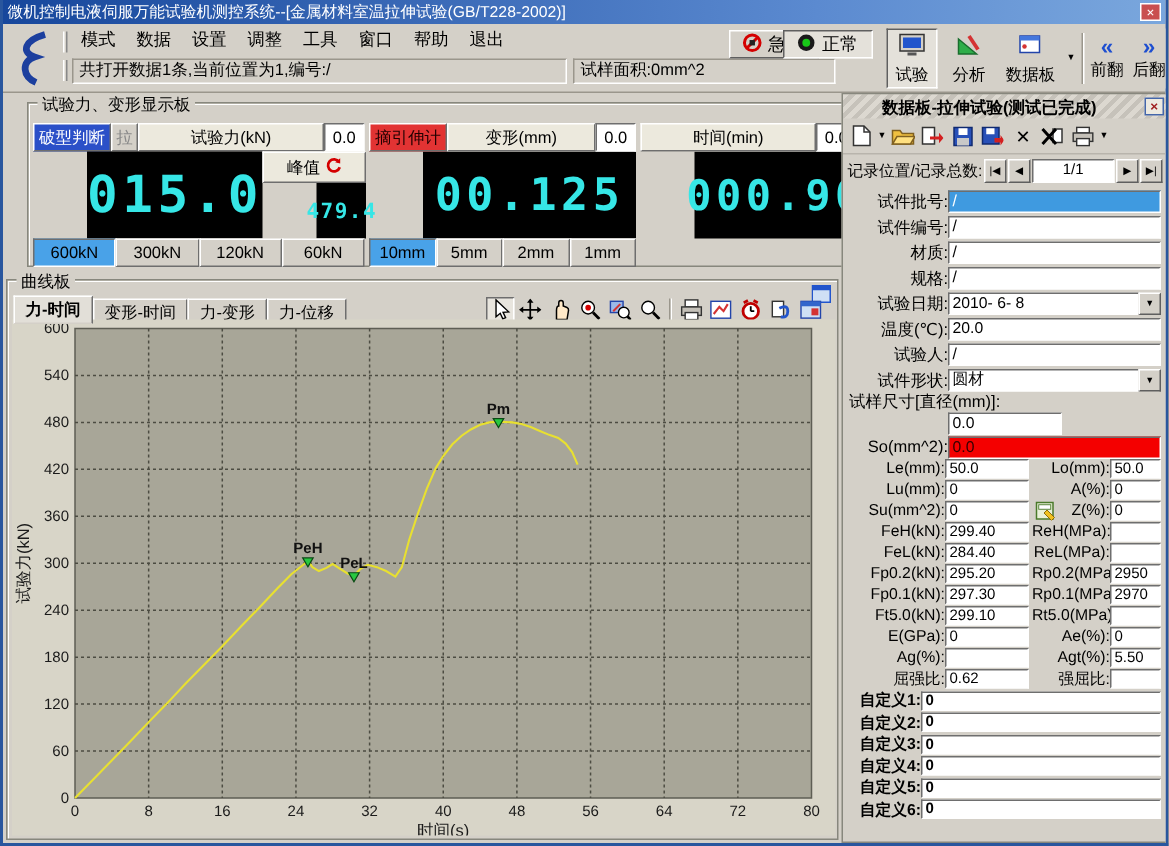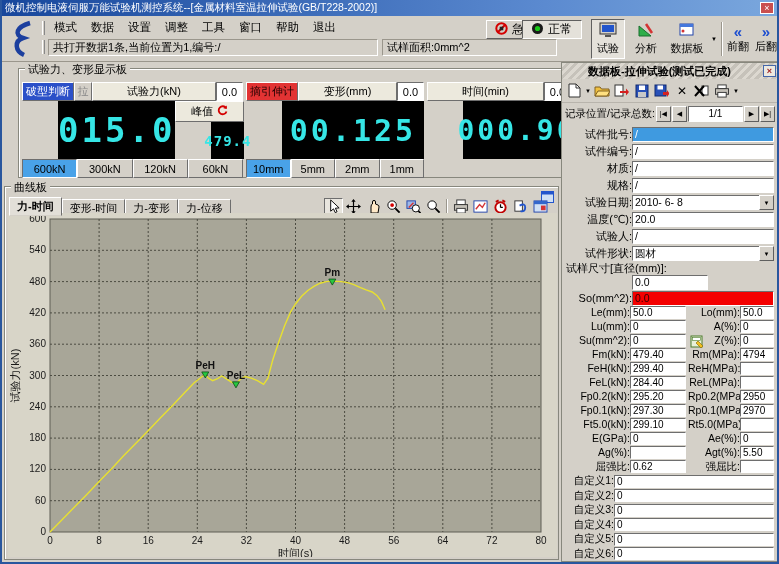--- a/index.html
+++ b/index.html
@@ -69,21 +69,21 @@
   .fval.sel{background:#3f9ae0;color:#fff;}
   .fval.red{background:#f40000;color:#300;}
   .drop{width:15px;height:15px;border:1px solid;border-color:#fff #5f5f5f #5f5f5f #fff;background:#d4d0c8;font-size:6px;display:flex;align-items:center;justify-content:center;margin-left:-1px;}
   .sizehdr{font-size:11px;height:13px;line-height:13px;}
   .prow{display:flex;align-items:flex-start;height:14px;position:relative;}
   .pl{width:64px;text-align:right;font-size:10.5px;white-space:nowrap;}
   .pf{width:56px;height:13px;border:1px solid;border-color:#6e6e6e #fff #fff #6e6e6e;background:#fff;font-size:10px;padding:0 2px;line-height:11px;margin-right:2px;}
   .pl2{width:52px;text-align:right;font-size:10.5px;white-space:nowrap;}
   .pf2{flex:1;height:13px;border:1px solid;border-color:#6e6e6e #fff #fff #6e6e6e;background:#fff;font-size:10px;padding:0 2px;line-height:11px;}
   .calcicon{position:absolute;left:124px;top:0px;display:none;}
-  .crow{display:flex;align-items:center;height:14.5px;}
+  .crow{display:flex;align-items:center;height:14.5px;font-weight:bold;}
   .crow .cl{width:48px;text-align:right;font-size:10.5px;white-space:nowrap;}
   .crow .cv{flex:1;height:13px;border:1px solid;border-color:#6e6e6e #fff #fff #6e6e6e;background:#fff;font-size:10px;padding:0 2px;line-height:11px;}
 </style>
 </head>
 <body>
 
 <div class="win">
 
   <div class="titlebar">
     <span class="ttext">微机控制电液伺服万能试验机测控系统--[金属材料室温拉伸试验(GB/T228-2002)]</span>
@@ -507,27 +507,20 @@
             <span class="pf">0</span>
             <span class="calcicon" style="display: inline-block;"><svg width="14" height="13" viewBox="0 0 14 13">
                 <rect x="1" y="1" width="11" height="11" fill="#e8f0d8" stroke="#4a7a2a"></rect>
                 <rect x="2.5" y="2.5" width="8" height="3" fill="#fff" stroke="#4a7a2a" stroke-width="0.6"></rect>
                 <path d="M8,6 L13,11 L11,13 L6,8 Z" fill="#f0c020" stroke="#806000" stroke-width="0.6"></path>
               </svg></span>
             <span class="pl2">Z(%):</span>
             <span class="pf2">0</span>
           </div>
 
-          <div class="prow">
-            <span class="pl">Fm(kN):</span>
-            <span class="pf">479.40</span>
-
-            <span class="pl2">Rm(MPa):</span>
-            <span class="pf2">4794</span>
-          </div>
 
           <div class="prow">
             <span class="pl">FeH(kN):</span>
             <span class="pf">299.40</span>
 
             <span class="pl2">ReH(MPa):</span>
             <span class="pf2"></span>
           </div>
 
           <div class="prow">

